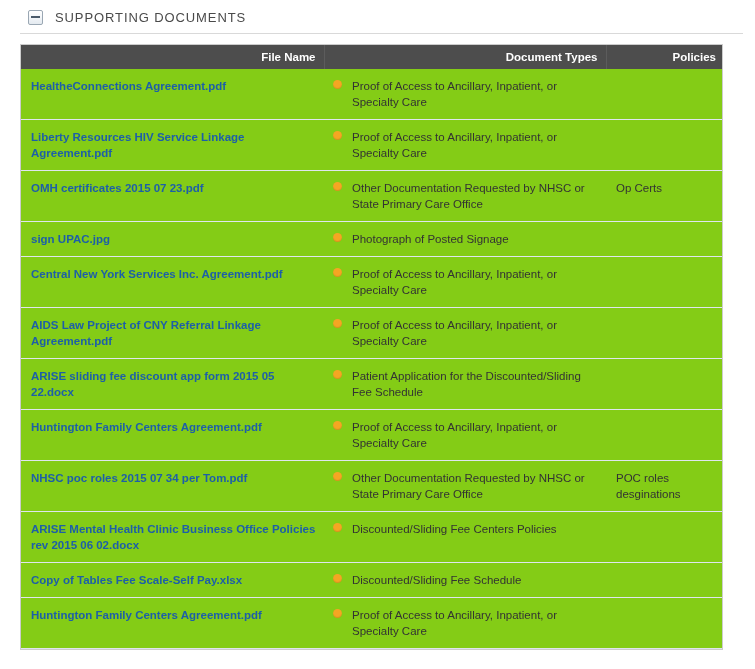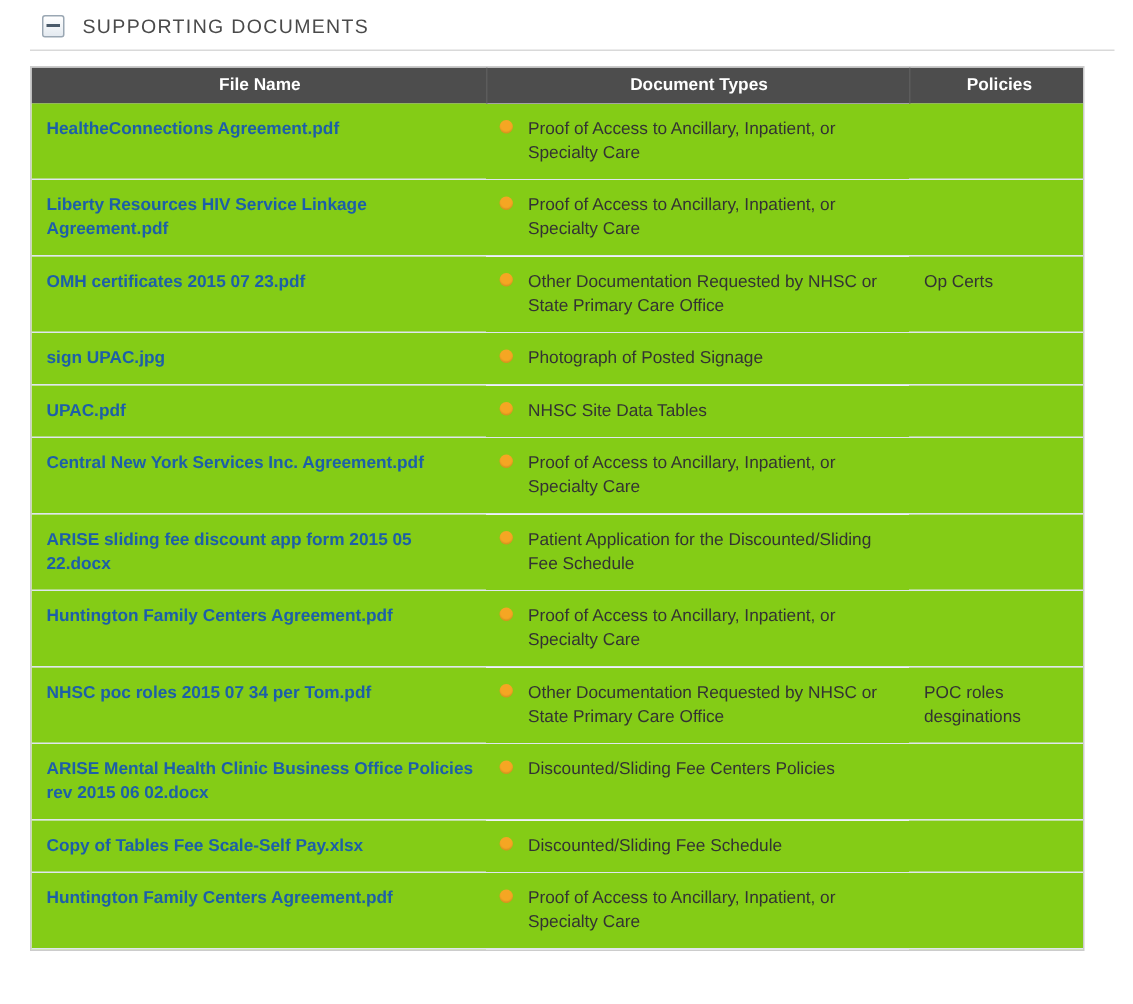--- a/index.html
+++ b/index.html
@@ -78,21 +78,21 @@
   table.docs {
     width: 100%;
     border-collapse: collapse;
     table-layout: fixed;
   }
   table.docs thead th {
     background: #4d4d4d;
     color: #ffffff;
     font-size: 11.5px;
     font-weight: bold;
-    text-align: center;
+    text-align: right;
     padding: 6px 8px 6px 10px;
     border-right: 1px solid #5c5c5c;
     white-space: nowrap;
   }
   table.docs thead th:last-child { border-right: none; }
   col.c-file { width: 303px; }
   col.c-type { width: 282px; }
   col.c-comm { width: 118px; }
 
   table.docs tbody td {
@@ -175,32 +175,32 @@
           <td class="type-cell"><span class="dot"></span><span>Other Documentation Requested by NHSC or State Primary Care Office</span></td>
           <td class="comment-cell">Op Certs</td>
         </tr>
 
         <tr class="row-even">
           <td><a class="file-link">sign UPAC.jpg</a></td>
           <td class="type-cell"><span class="dot"></span><span>Photograph of Posted Signage</span></td>
           <td class="comment-cell"></td>
         </tr>
 
-        <tr class="row-odd">
-          <td><a class="file-link">UPAC.pdf</a></td>
-          <td class="type-cell"><span class="dot"></span><span>NHSC Site Data Tables</span></td>
-          <td class="comment-cell"></td>
-        </tr>
 
         <tr class="row-even">
           <td><a class="file-link">Central New York Services Inc. Agreement.pdf</a></td>
           <td class="type-cell"><span class="dot"></span><span>Proof of Access to Ancillary, Inpatient, or Specialty Care</span></td>
           <td class="comment-cell"></td>
         </tr>
 
+        <tr class="row-odd">
+          <td><a class="file-link">AIDS Law Project of CNY Referral Linkage Agreement.pdf</a></td>
+          <td class="type-cell"><span class="dot"></span><span>Proof of Access to Ancillary, Inpatient, or Specialty Care</span></td>
+          <td class="comment-cell"></td>
+        </tr>
 
         <tr class="row-even">
           <td><a class="file-link">ARISE sliding fee discount app form 2015 05 22.docx</a></td>
           <td class="type-cell"><span class="dot"></span><span>Patient Application for the Discounted/Sliding Fee Schedule</span></td>
           <td class="comment-cell"></td>
         </tr>
 
         <tr class="row-odd">
           <td><a class="file-link">Huntington Family Centers Agreement.pdf</a></td>
           <td class="type-cell"><span class="dot"></span><span>Proof of Access to Ancillary, Inpatient, or Specialty Care</span></td>

